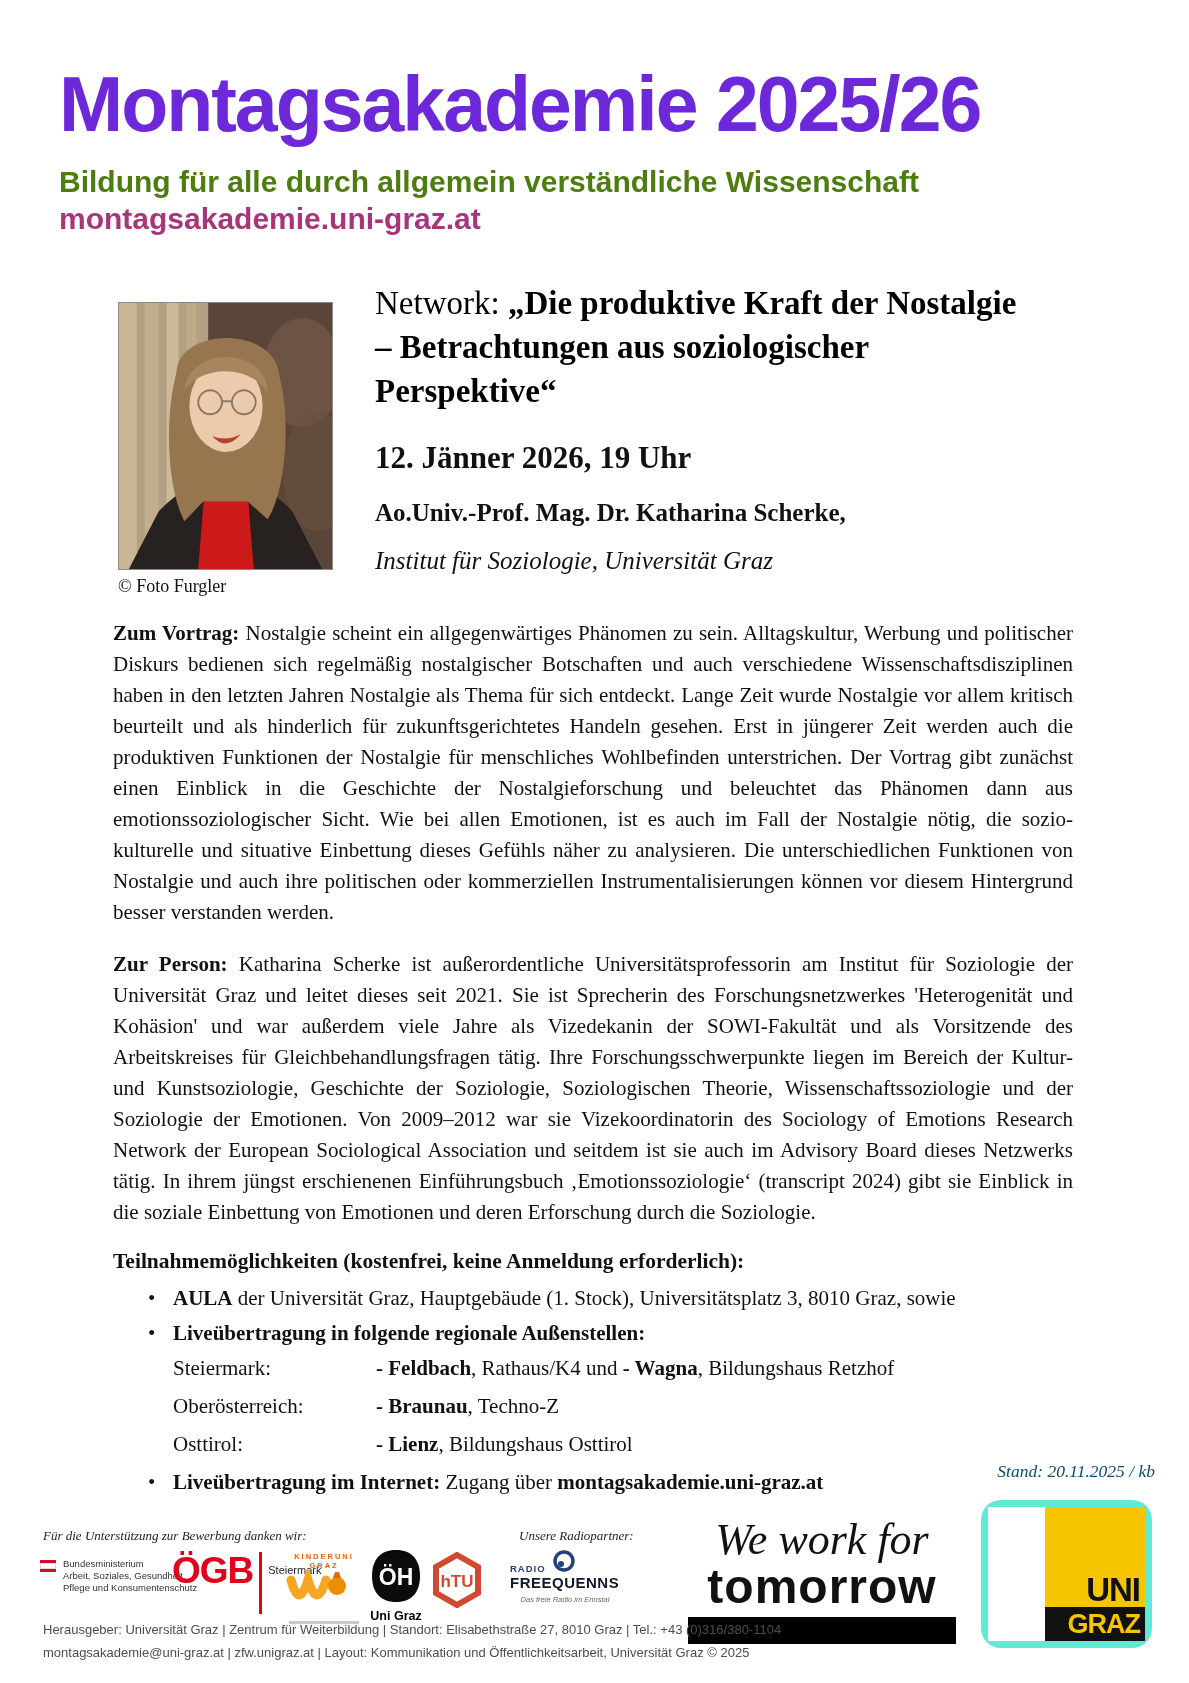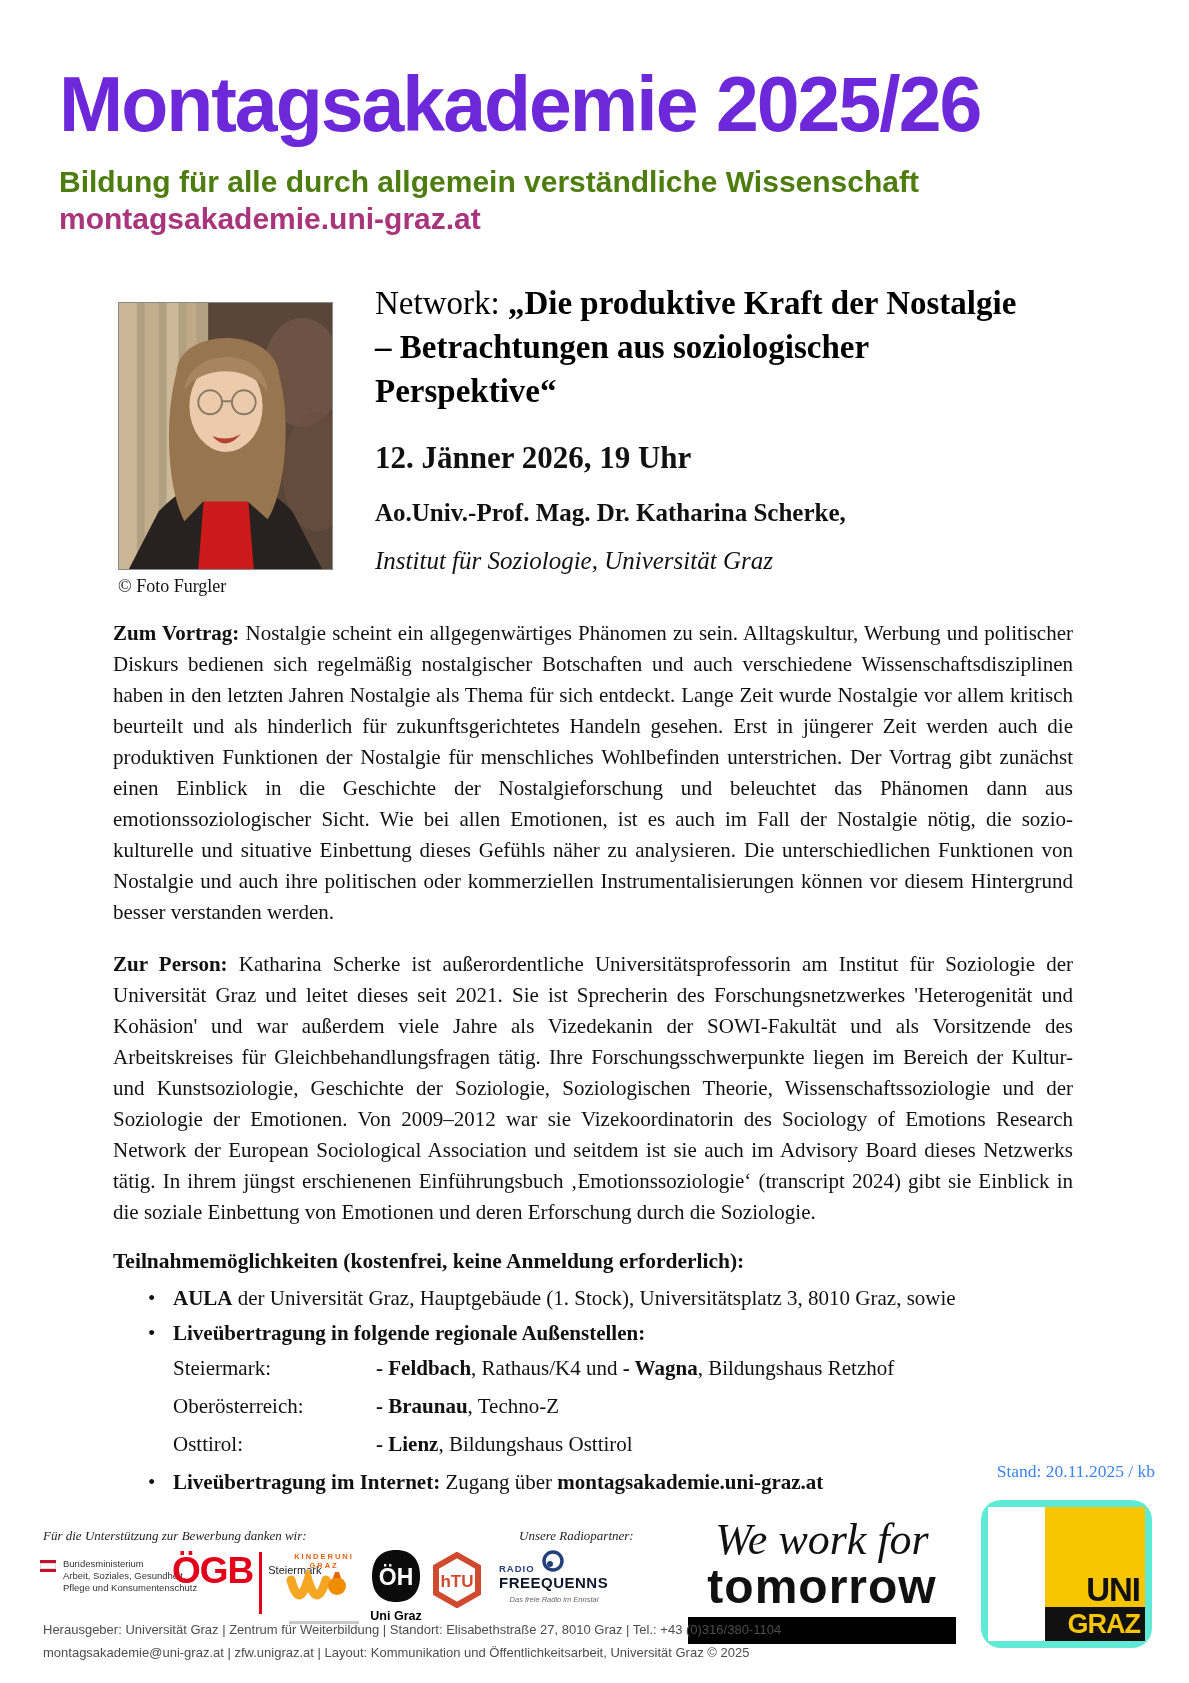--- a/index.html
+++ b/index.html
@@ -37,21 +37,21 @@
   .bullets{margin-top:6px;}
   .bullet-row{display:flex;margin-bottom:4px;}
   .bullet-mark{width:25px;padding-left:35px;flex:none;}
   .bullet-text{flex:1;}
   .regions{margin-left:60px;}
   .region-row{display:flex;margin-bottom:7px;}
   .region-label{width:203px;flex:none;}
   .region-value{flex:1;}
 
   
-  .stand-note{position:absolute;top:1461px;right:34px;font-size:17.5px;color:#3b82f6;}
+  .stand-note{position:absolute;top:1461px;right:34px;font-size:17.5px;color:#0c4a6e;font-style:italic;}
 
   
   .small-label{position:absolute;top:1528px;font-size:13px;font-style:italic;color:#222;}
   .label-support{left:43px;}
   .label-radio{left:519px;}
 
   .logo{position:absolute;font-family:"Liberation Sans",sans-serif;}
 
   
   .bm{left:40px;top:1558px;display:flex;gap:7px;}
@@ -71,21 +71,21 @@
   .ku-microtext{margin:3px auto 0;width:70px;height:3px;background:#c9c9c9;}
 
   
   .oeh{left:366px;top:1548px;width:60px;text-align:center;}
   .oeh-sub{font-size:12.5px;font-weight:bold;color:#000;margin-top:1px;}
 
   
   .htu{left:432px;top:1552px;}
 
   
-  .radio{left:499px;top:1550px;width:110px;}
+  .radio{left:510px;top:1550px;width:110px;}
   .radio-top{display:flex;align-items:flex-end;gap:4px;}
   .radio-l1{font-size:9.5px;font-weight:bold;color:#23407a;letter-spacing:1px;}
   .radio-l2{font-size:15px;font-weight:bold;color:#0f172a;letter-spacing:0.5px;}
   .radio-tag{font-size:7.5px;font-style:italic;color:#666;margin-top:4px;text-align:center;}
 
   
   .claim{position:absolute;left:676px;top:1516px;width:292px;text-align:center;color:#111;}
   .claim-l1{font-family:"Liberation Serif",serif;font-style:italic;font-size:44px;line-height:48px;}
   .claim-l2{font-family:"Liberation Sans",sans-serif;font-weight:bold;font-size:48px;line-height:46px;letter-spacing:1px;}
   .claim-bar{width:268px;height:27px;background:#000;margin:7px auto 0;}

